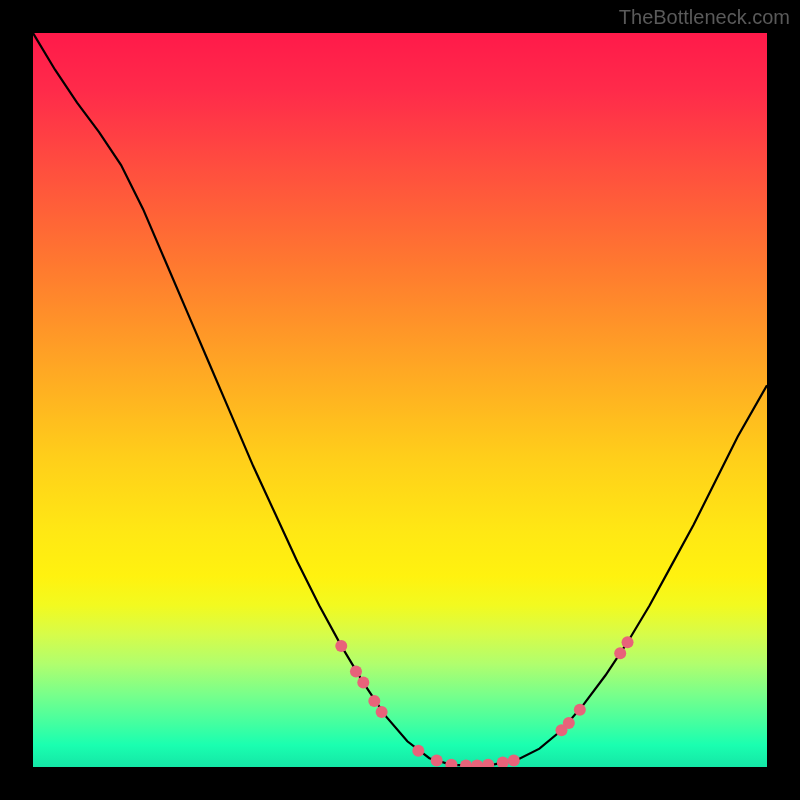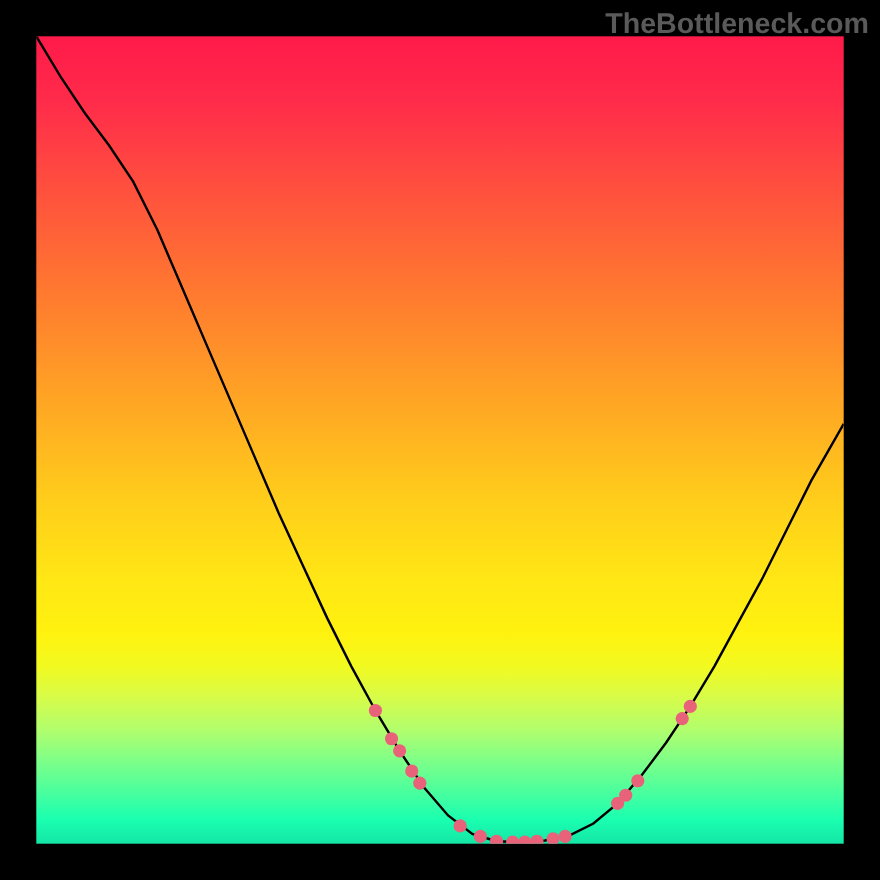--- a/index.html
+++ b/index.html
@@ -1,17 +1,17 @@
 <!DOCTYPE html>
 <html><head>
 <meta charset="utf-8">
 <style>
   * { margin: 0; padding: 0; box-sizing: border-box; }
   body { width: 800px; height: 800px; background: #000; position: relative; font-family: Arial, sans-serif; }
-  .watermark { position: absolute; top: 6px; right: 10px; color: #5a5a5a; font-size: 26px; font-weight: 700; z-index: 10; }
+  .watermark { position: absolute; top: 6px; right: 10px; color: #5a5a5a; font-size: 20px; font-weight: 400; z-index: 10; }
   .plot-area { position: absolute; left: 33px; top: 33px; width: 734px; height: 734px; }
   .gradient-bg { position: absolute; inset: 0; background: linear-gradient(to bottom,
     #ff1a4a 0%,
     #ff2b4a 8%,
     #ff4d3f 18%,
     #ff7a2f 32%,
     #ffa524 45%,
     #ffcf1a 58%,
     #ffe814 68%,
     #fff20f 74%,

